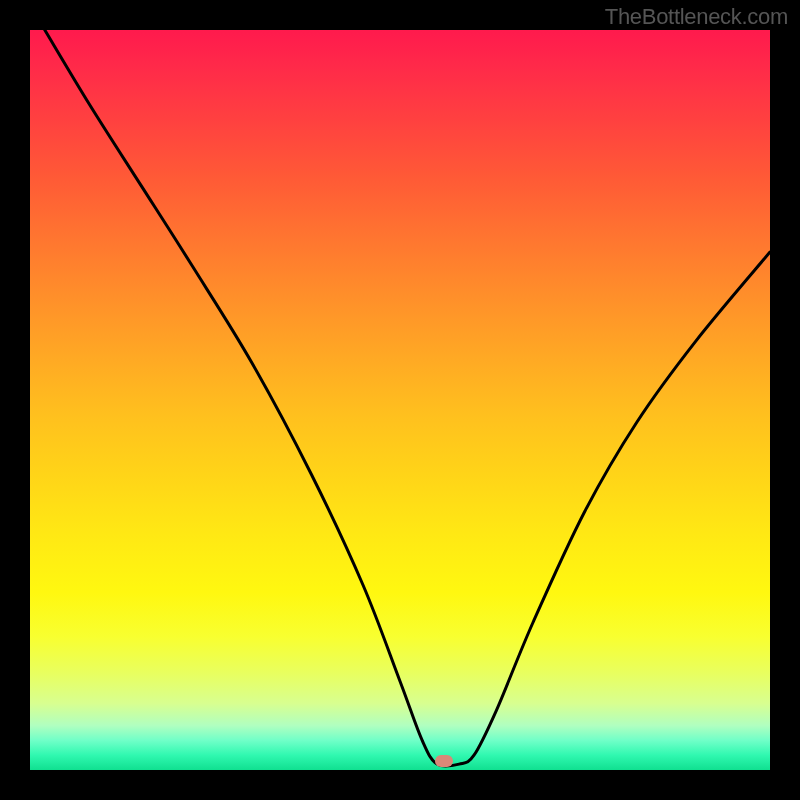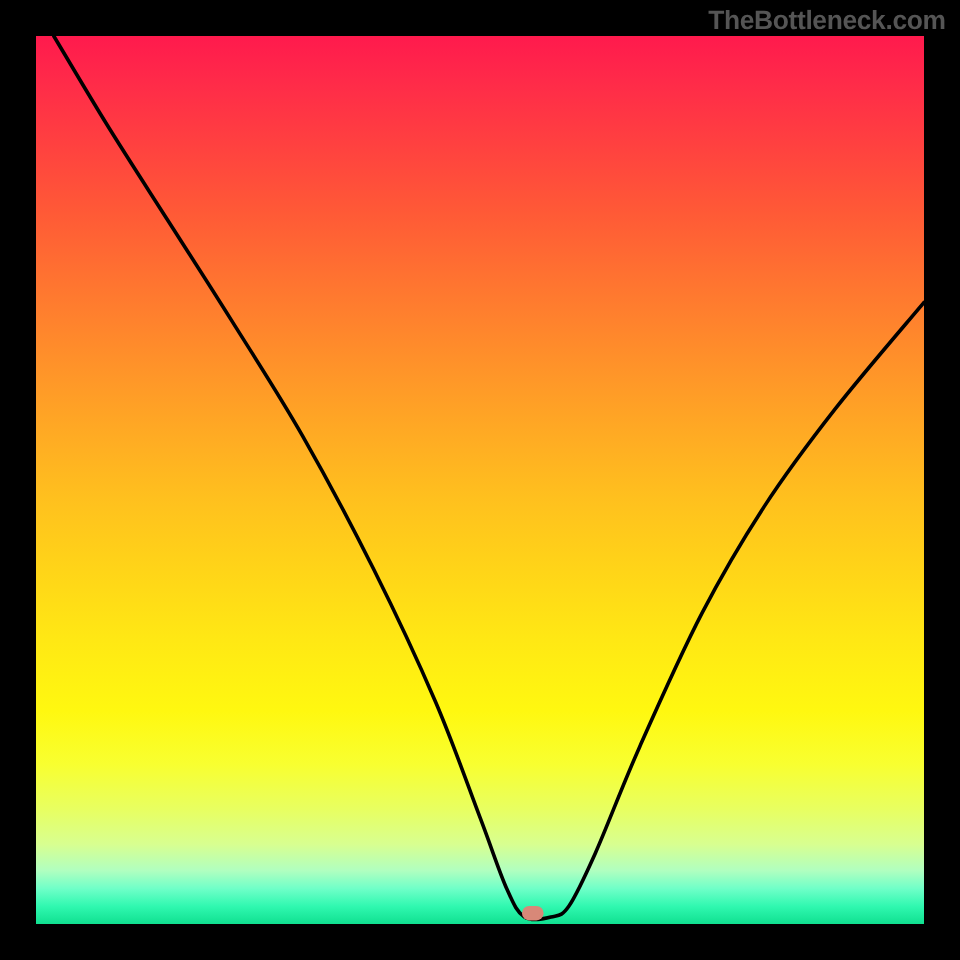--- a/index.html
+++ b/index.html
@@ -9,21 +9,21 @@
     background: #000;
     position: relative;
     font-family: Arial, Helvetica, sans-serif;
   }
   .watermark {
     position: absolute;
     top: 4px;
     right: 12px;
     color: #555;
     font-size: 22px;
-    font-weight: 700;
+    font-weight: 400;
     z-index: 5;
     letter-spacing: -0.3px;
   }
   .plot-area {
     position: absolute;
     left: 30px;
     top: 30px;
     width: 740px;
     height: 740px;
   }

